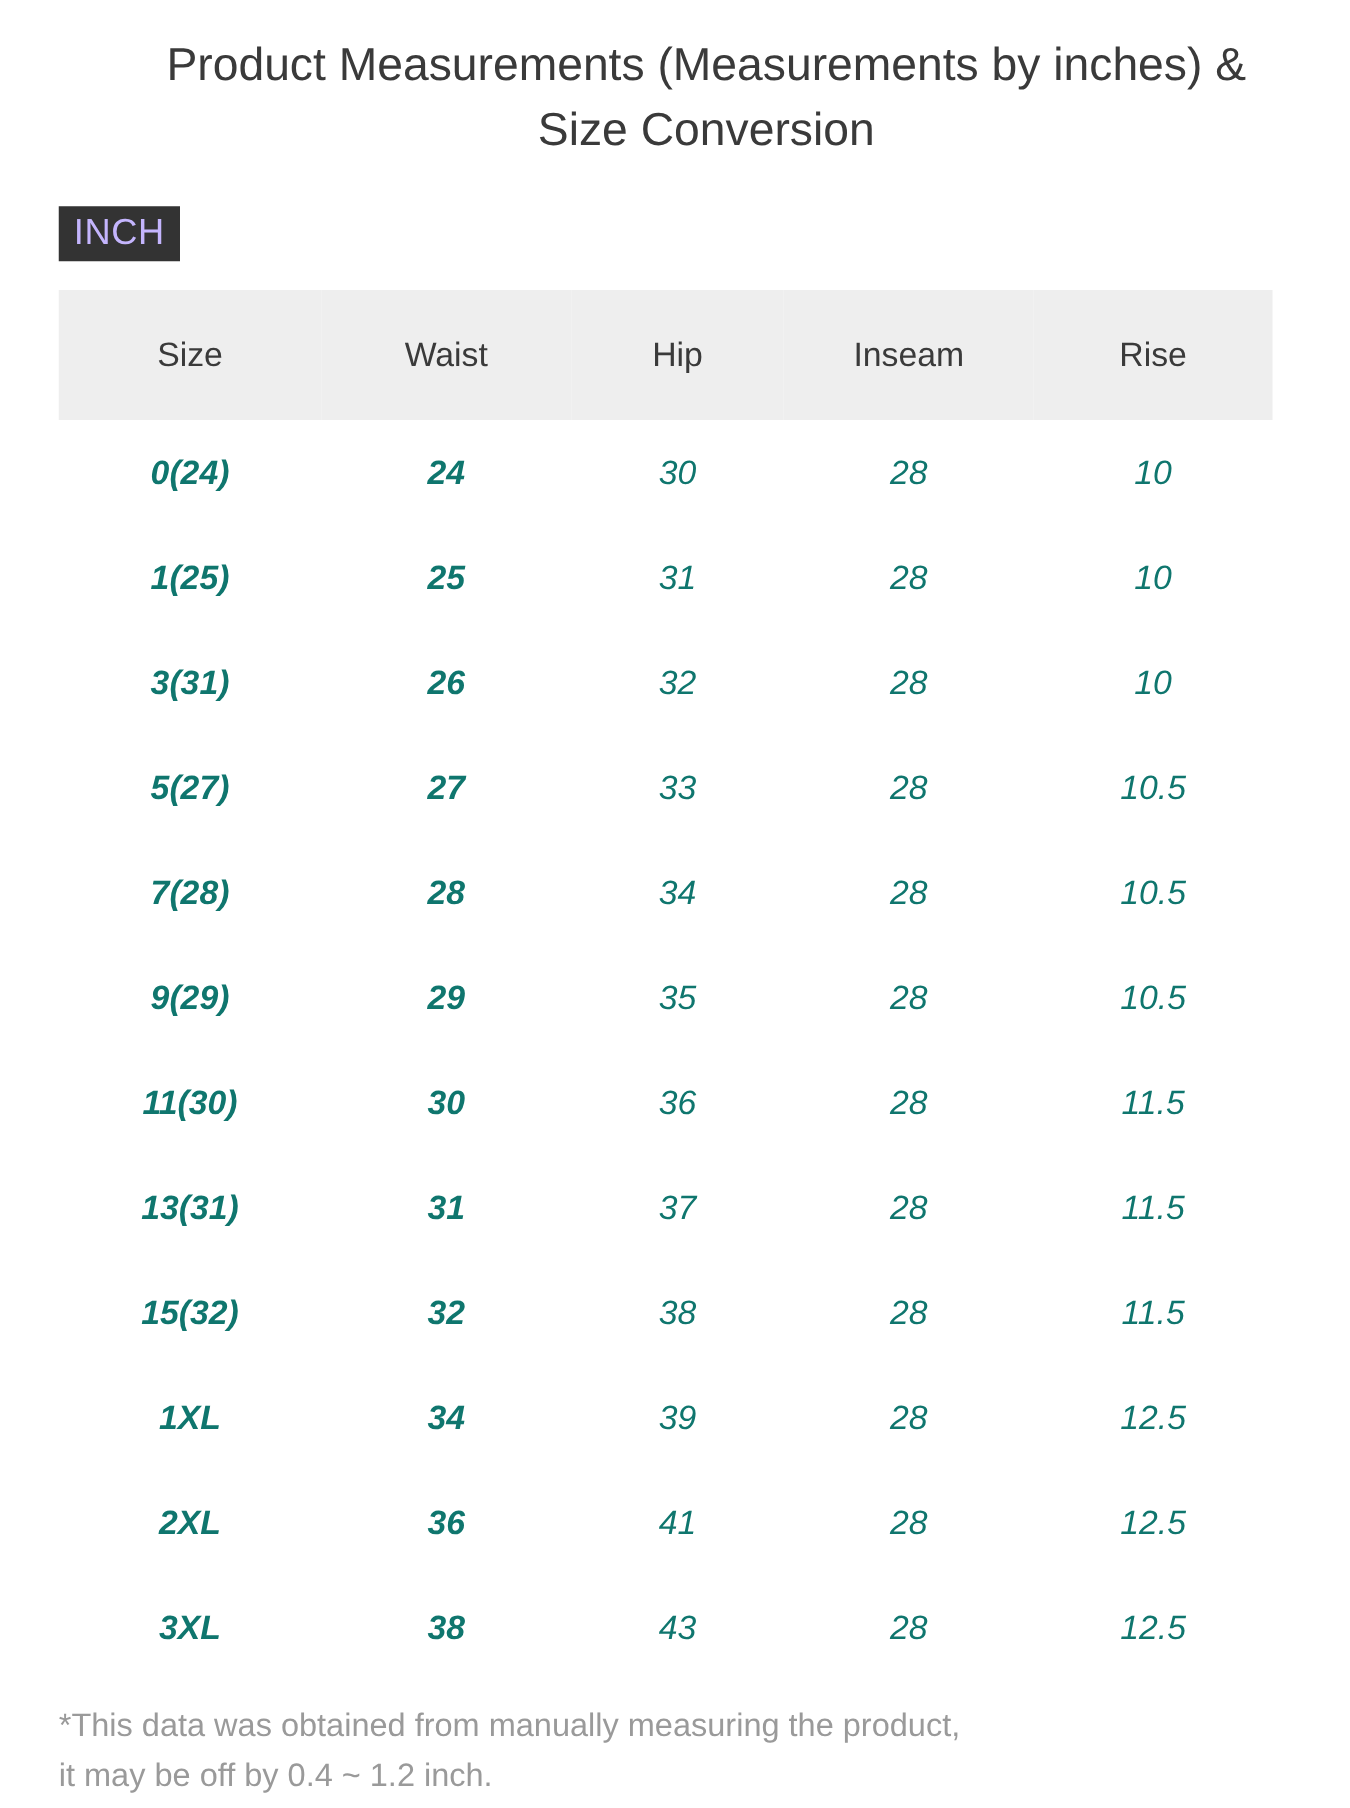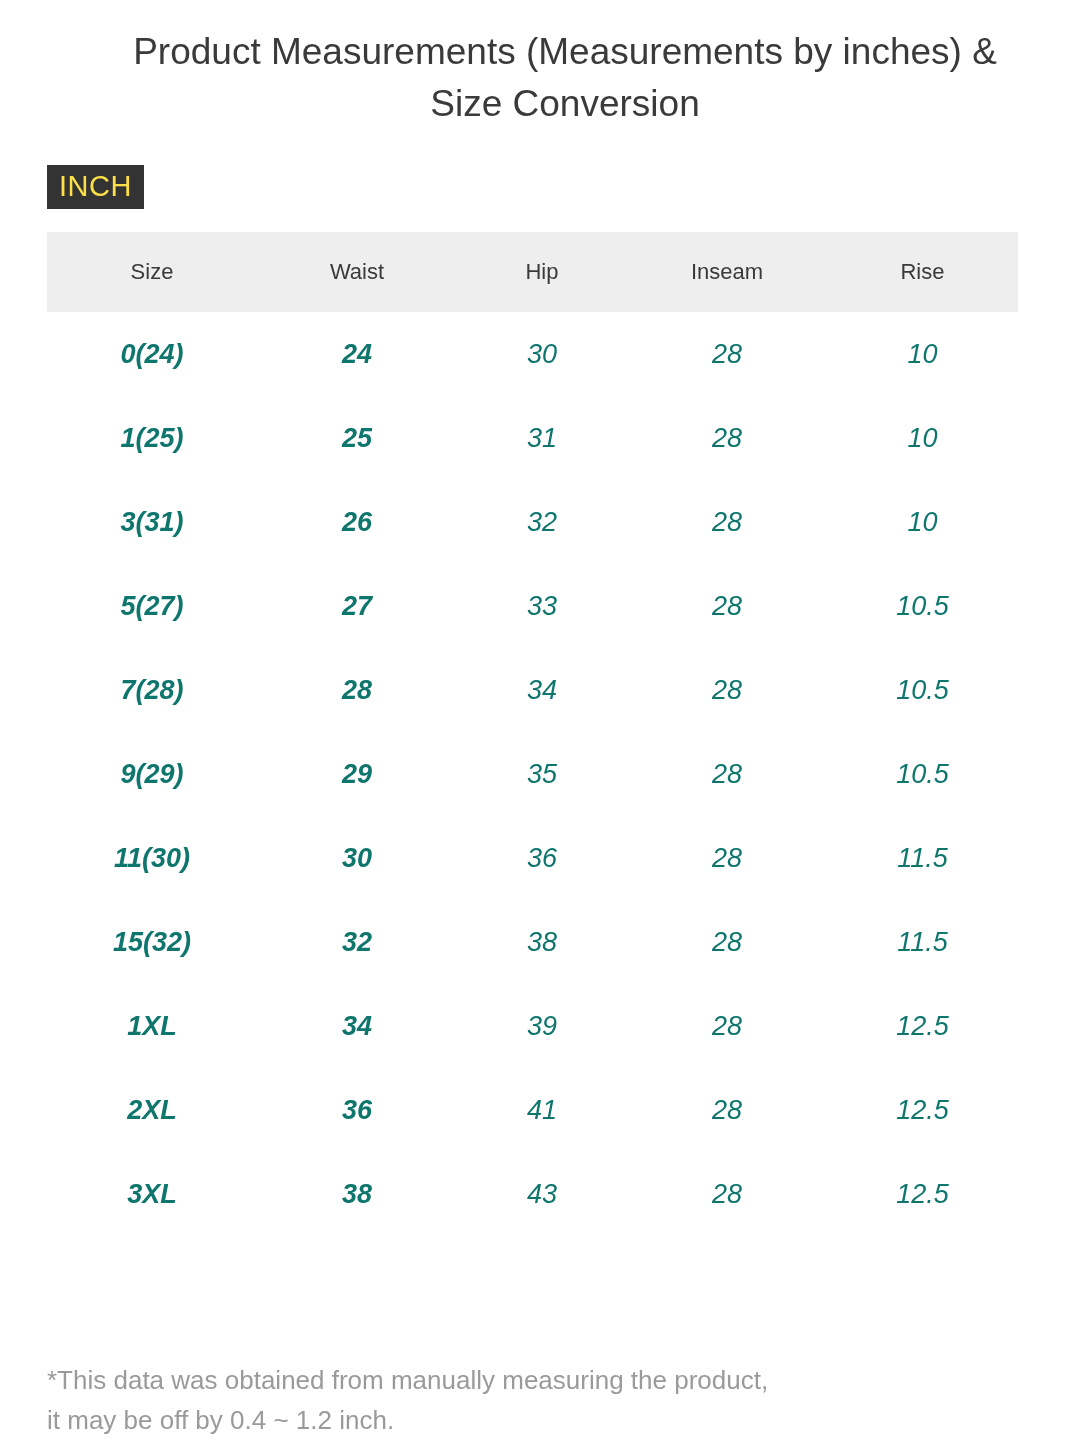--- a/index.html
+++ b/index.html
@@ -38,21 +38,21 @@
     color: #3a3a3a;
     letter-spacing: 0px;
   }
 
   
   .unit-badge {
     position: absolute;
     top: 165px;
     left: 47px;
     background: #333333;
-    color: #fde047;
+    color: #c4b5fd;
     font-size: 29px;
     line-height: 40px;
     padding: 1px 12px 3px 12px;
     display: inline-block;
     font-weight: 400;
     letter-spacing: 0.5px;
   }
 
   
   .size-table {
@@ -62,22 +62,22 @@
     width: 971px;
     border-collapse: collapse;
     table-layout: fixed;
   }
 
   .size-table thead tr {
     background: #eeeeee;
   }
 
   .size-table th {
-    height: 80px;
-    font-size: 22px;
+    height: 104px;
+    font-size: 27px;
     font-weight: 400;
     color: #3a3a3a;
     text-align: center;
     vertical-align: middle;
     border: none;
   }
 
   .size-table td {
     height: 84px;
     font-size: 27px;
@@ -191,20 +191,27 @@
           <td class="cell-plain">10.5</td>
         </tr>
         <tr>
           <td class="cell-size">11(30)</td>
           <td class="cell-waist">30</td>
           <td class="cell-plain">36</td>
           <td class="cell-plain">28</td>
           <td class="cell-plain">11.5</td>
         </tr>
         <tr>
+          <td class="cell-size">13(31)</td>
+          <td class="cell-waist">31</td>
+          <td class="cell-plain">37</td>
+          <td class="cell-plain">28</td>
+          <td class="cell-plain">11.5</td>
+        </tr>
+        <tr>
           <td class="cell-size">15(32)</td>
           <td class="cell-waist">32</td>
           <td class="cell-plain">38</td>
           <td class="cell-plain">28</td>
           <td class="cell-plain">11.5</td>
         </tr>
         <tr>
           <td class="cell-size">1XL</td>
           <td class="cell-waist">34</td>
           <td class="cell-plain">39</td>

